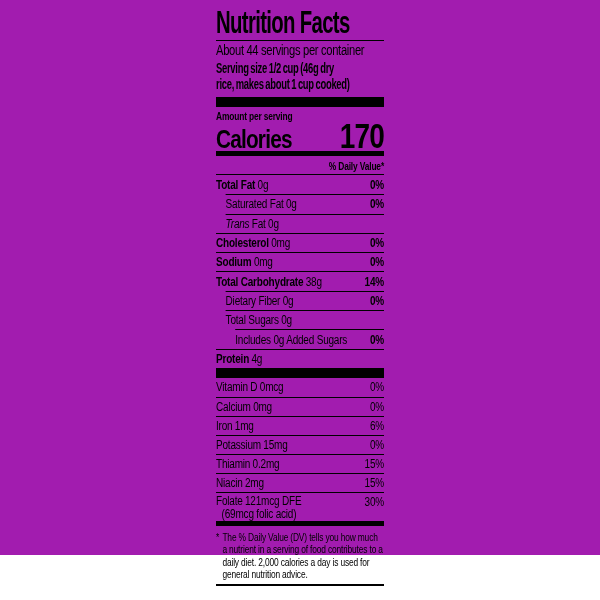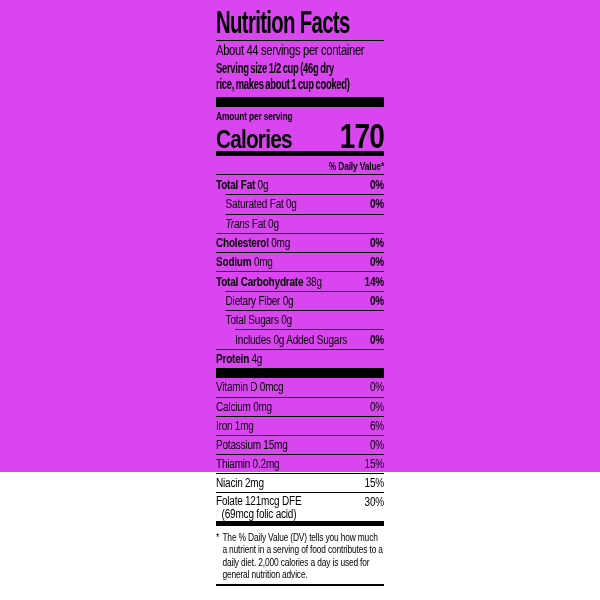--- a/index.html
+++ b/index.html
@@ -5,21 +5,21 @@
   html, body {
     margin: 0;
     padding: 0;
     width: 600px;
     height: 600px;
     background: #ffffff;
     font-family: "Liberation Sans", "DejaVu Sans", sans-serif;
     color: #000000;
     overflow: hidden;
   }
-  .canvas { position: relative; width: 600px; height: 472px; background: #d946ef; }
+  .canvas { position: relative; width: 600px; height: 555px; background: #a21caf; }
 
   
   .label {
     position: absolute;
     top: 8px;
     left: 50%;
     width: 210px;
     margin-left: -105px;
     transform: scaleX(0.8);
     transform-origin: 50% 0;

